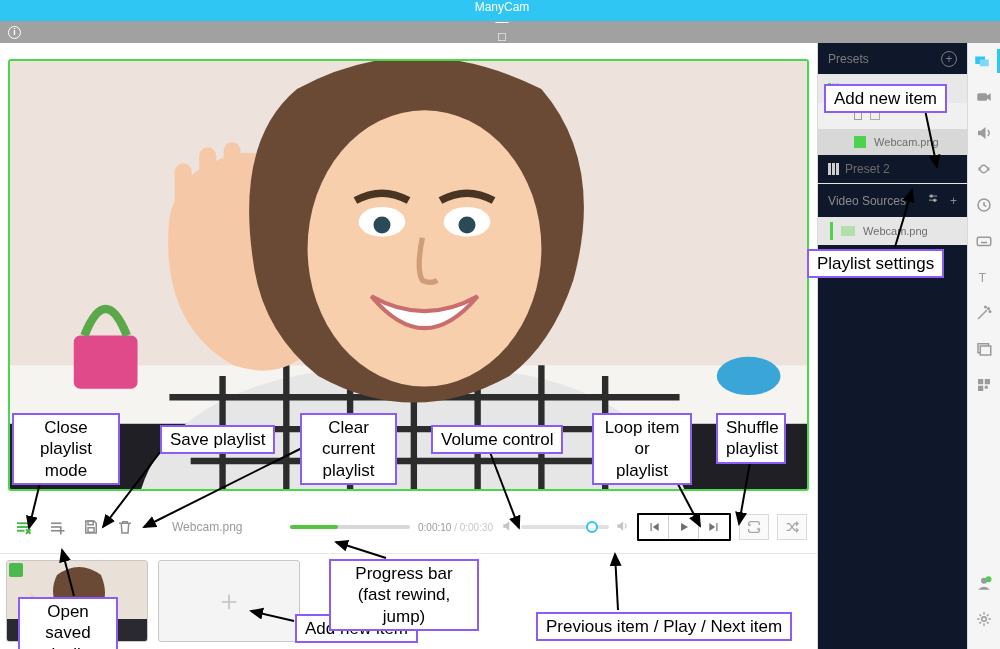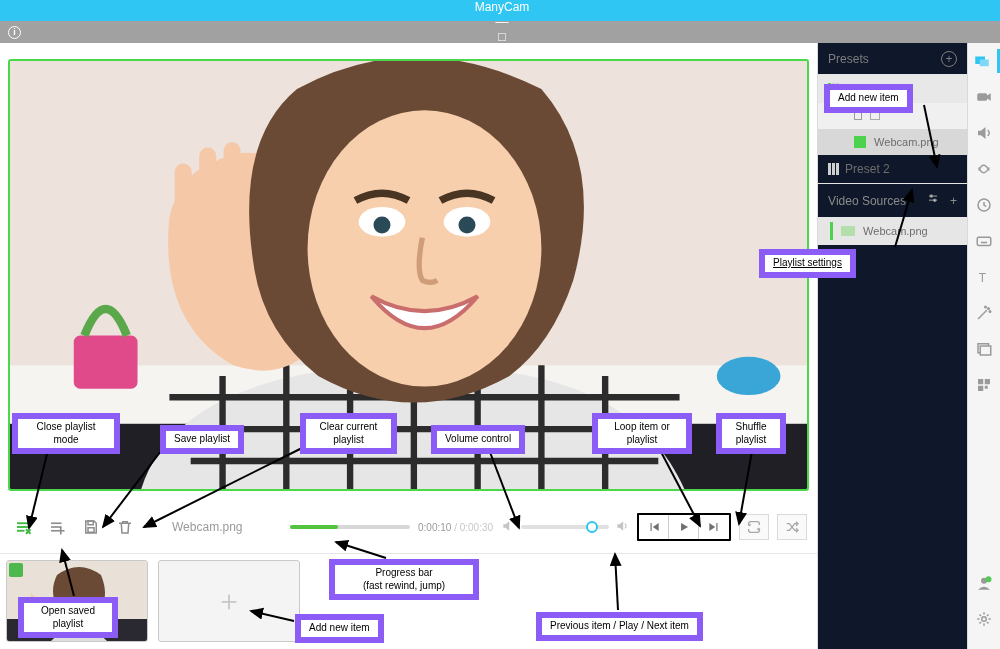--- a/index.html
+++ b/index.html
@@ -66,21 +66,21 @@
   .vs-item.sel { background:#e6e6e6; }
   .vs-item .tag { width:3px; height:18px; background:#4dd24d; }
   .vs-item .img { width:14px; height:10px; background:#b4dfac; }
 
   
   .toolcol .ti { width:24px; height:24px; display:flex; align-items:center; justify-content:center; color:#9a9a9a; cursor:pointer; }
   .toolcol .ti.active { border-right:3px solid #2fc6f4; width:100%; color:#2fc6f4; padding-right:0; justify-content:center; }
   .toolcol .spacer { flex:1; }
 
   
-  .callout { position:absolute; background:#fff; border:6px solid #8b5cf6; padding:2px 8px; font-size:10px; line-height:1.25; text-align:center; z-index:50; pointer-events:none; }
+  .callout { position:absolute; background:#fff; border:2px solid #8b5cf6; padding:2px 8px; font-size:17px; line-height:1.25; text-align:center; z-index:50; pointer-events:none; }
   .arrow { position:absolute; z-index:49; pointer-events:none; }
 
   
   .green { color:#3db93d; }
 </style>
 </head>
 <body>
 
 <div class="titlebar">
   <span class="title">ManyCam</span>
@@ -410,21 +410,21 @@
 <div class="callout" style="left:716px; top:413px; width:70px; white-space:pre-line;">Shuffle
 playlist</div>
 
 <div class="callout" style="left:18px; top:597px; width:100px; white-space:pre-line;">Open saved
 playlist</div>
 <div class="callout" style="left:295px; top:614px;">Add new item</div>
 <div class="callout" style="left:329px; top:559px; width:150px; white-space:pre-line;">Progress bar
 (fast rewind, jump)</div>
 <div class="callout" style="left:536px; top:612px;">Previous item / Play / Next item</div>
 <div class="callout" style="left:824px; top:84px;">Add new item</div>
-<div class="callout" style="left:759px; top:249px;text-decoration:underline;">Playlist settings</div>
+<div class="callout" style="left:807px; top:249px;">Playlist settings</div>
 
 <svg class="arrow" style="left:0;top:0" width="1000" height="649">
   <defs>
       <marker id="ah" markerWidth="8" markerHeight="8" refX="6" refY="3" orient="auto">
         <path d="M0,0 L7,3 L0,6 z" fill="#000"></path>
       </marker>
     </defs>
 
   <line x1="48" y1="450" x2="29" y2="528" stroke="#000" stroke-width="2" marker-end="url(#ah)"></line>
 

